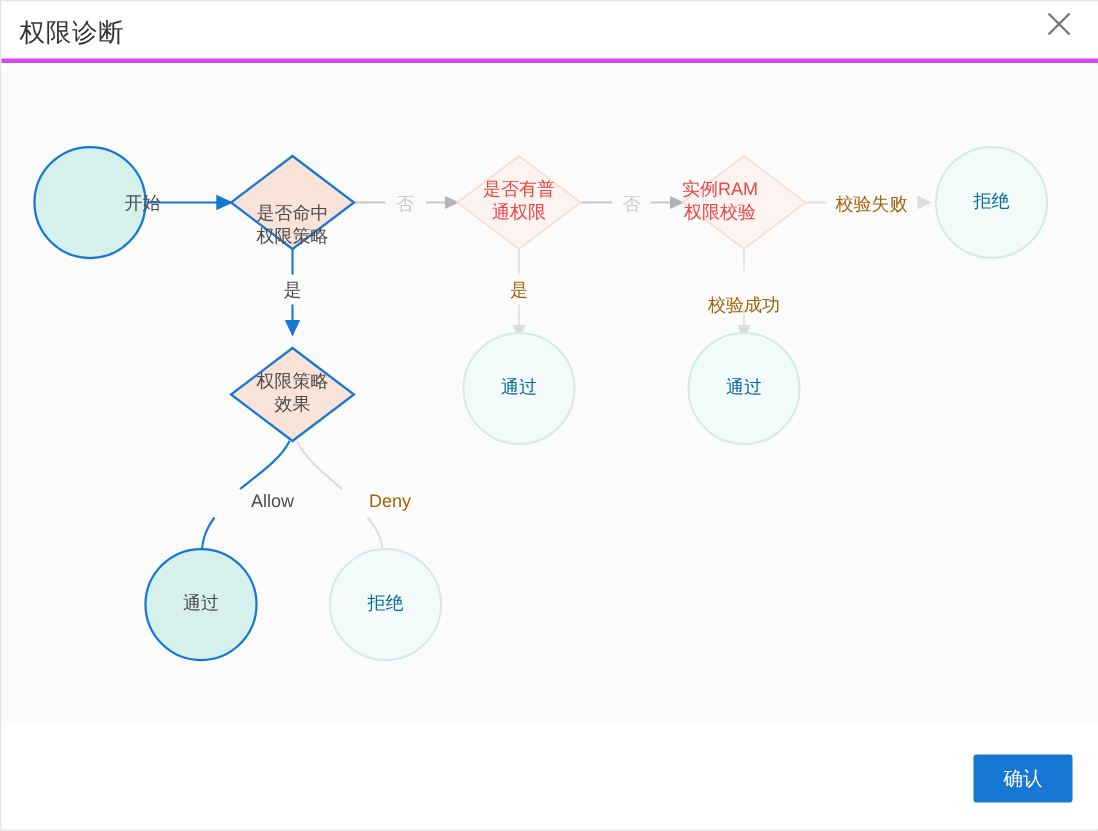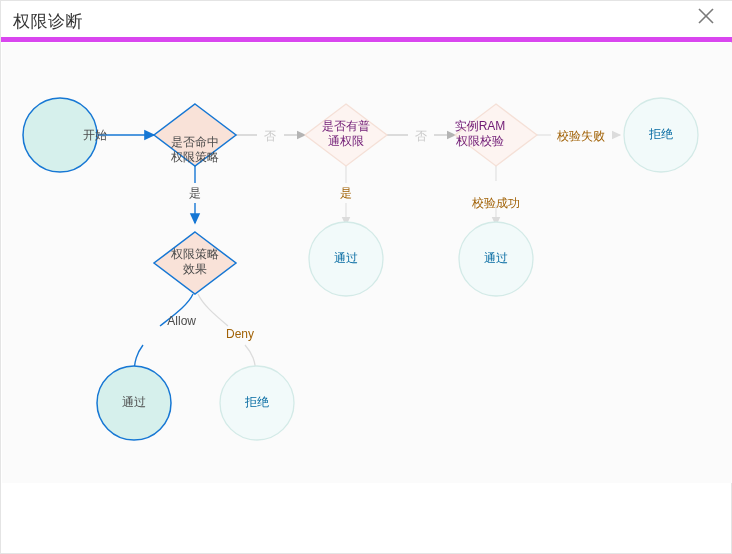--- a/index.html
+++ b/index.html
@@ -20,21 +20,21 @@
     background: #ffffff;
     box-sizing: border-box;
     border: 1px solid #e4e4e4;
   }
   .dialog-header {
     position: absolute;
     left: 0; top: 0;
     width: 732px;
     height: 41px;
     box-sizing: border-box;
-    border-bottom: 5px solid #d946ef;
+    border-bottom: 3px solid #d946ef;
     background: #ffffff;
   }
   .dialog-title {
     position: absolute;
     left: 12px;
     top: 9px;
     font-size: 17px;
     color: #333333;
     letter-spacing: 0.5px;
     white-space: nowrap;
@@ -68,21 +68,21 @@
 
   .node-label {
     position: absolute;
     text-align: center;
     line-height: 1.25;
     pointer-events: none;
     white-space: pre-line;
   }
   .lbl-active { color: #4b4b4b; font-size: 12px; }
   .lbl-faded  { color: #0369a1; font-size: 12px; }
-  .lbl-faded-d { color: #701a75; font-size: 12px; }
+  .lbl-faded-d { color: #ef4444; font-size: 12px; }
 
   .edge-label {
     position: absolute;
     font-size: 12px;
     text-align: center;
     white-space: nowrap;
     pointer-events: none;
   }
   .edge-active { color: #4b4b4b; }
   .edge-dim    { color: #c9c9c9; }
@@ -202,18 +202,21 @@
     <div class="node-label lbl-faded" style="left:457px; top:208px;width:74px;">通过</div>
     <div class="node-label lbl-active" style="left:95px;  top:352px;width:74px;">通过</div>
     <div class="node-label lbl-faded" style="left:218px; top:352px;width:74px;">拒绝</div>
 
     <div class="edge-label edge-dim" style="left:245px; top:85px; width:46px;">否</div>
     <div class="edge-label edge-dim" style="left:396px; top:85px; width:46px;">否</div>
     <div class="edge-label edge-faint" style="left:548px; top:85px; width:62px;">校验失败</div>
     <div class="edge-label edge-active" style="left:170px; top:142px;width:46px;">是</div>
     <div class="edge-label edge-faint" style="left:321px; top:142px;width:46px;">是</div>
     <div class="edge-label edge-faint" style="left:463px; top:152px;width:62px;">校验成功</div>
-    <div class="edge-label edge-active" style="left:126px; top:271px;width:68px; text-align:right;">Allow</div>
-    <div class="edge-label edge-faint" style="left:204px; top:284px;width:68px; text-align:center;">Deny</div>
+    <div class="edge-label edge-active" style="left:126px; top:284px;width:68px; text-align:right;">Allow</div>
+    <div class="edge-label edge-faint" style="left:204px; top:284px;width:68px; text-align:right;">Deny</div>
   </div>
 
+  <div class="dialog-footer">
+    <button class="confirm-button">确认</button>
+  </div>
 
 </div>
 
 </body></html>

